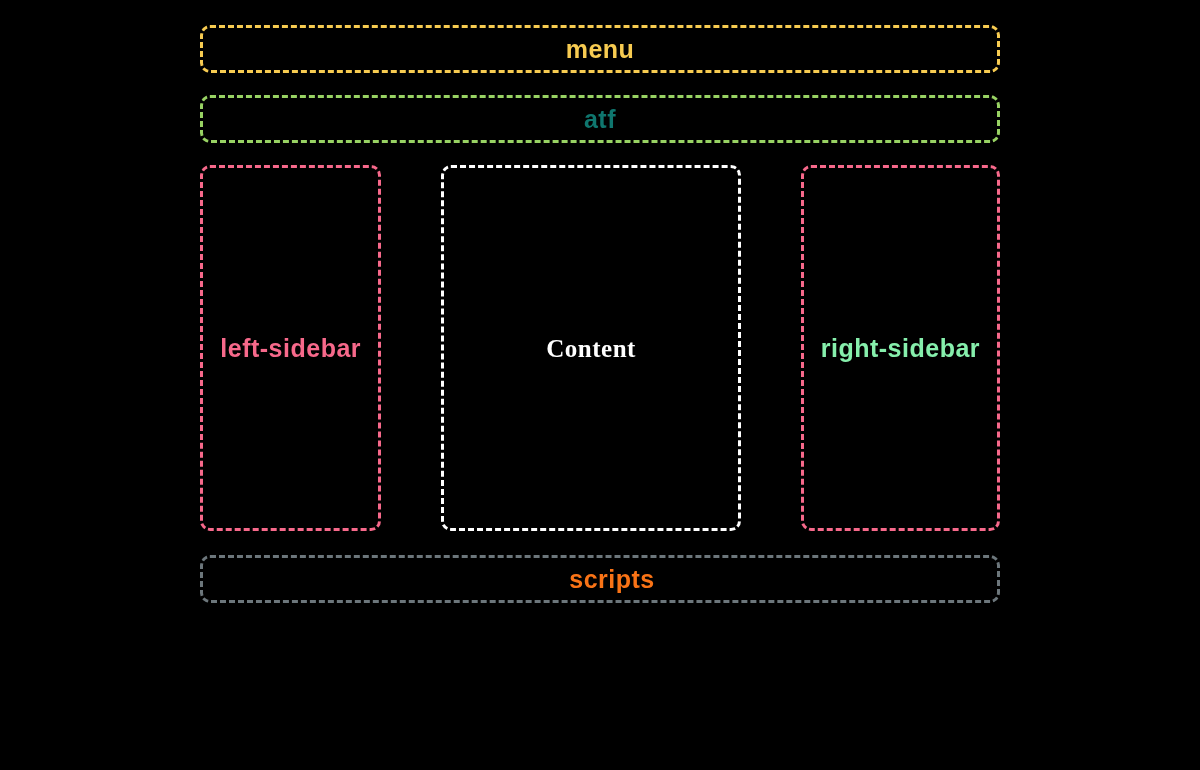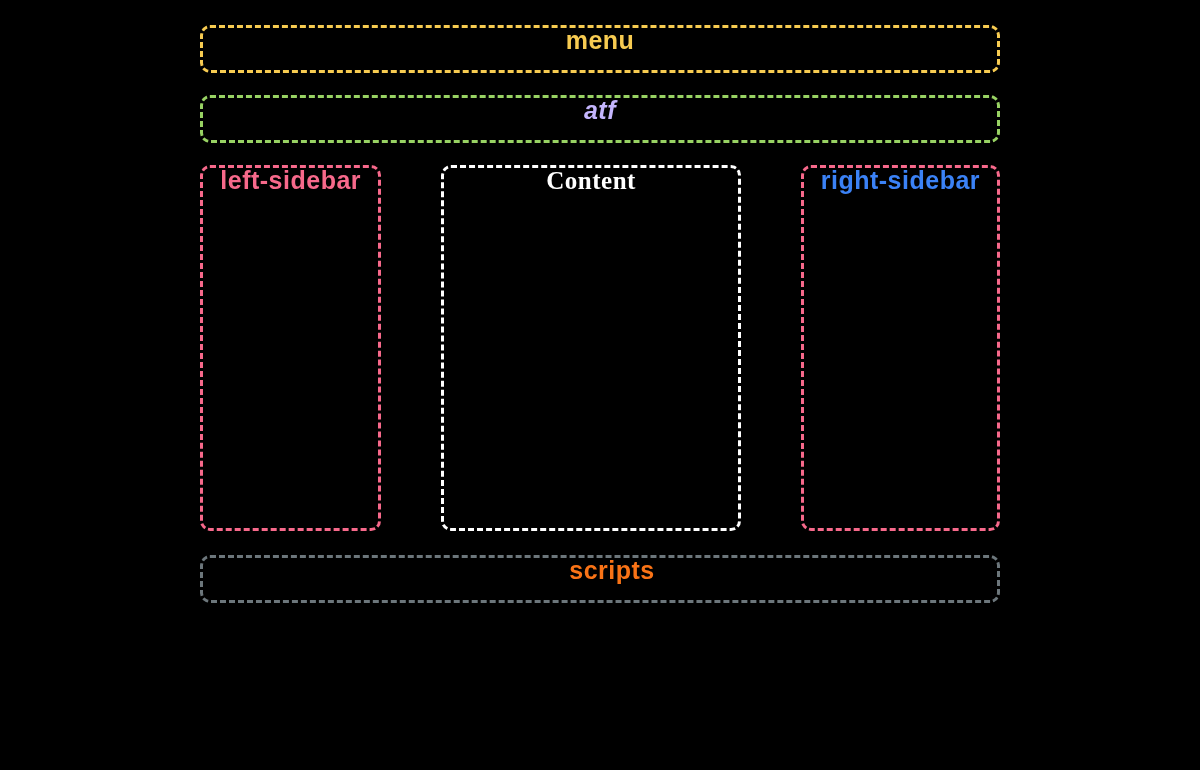--- a/index.html
+++ b/index.html
@@ -19,20 +19,21 @@
     position: absolute;
     left: 200px;
     top: 25px;
     width: 800px;
   }
   .box {
     box-sizing: border-box;
     border: 3px dashed #ffffff;
     border-radius: 10px;
     display: flex;
+    align-items: center;
     justify-content: center;
   }
   .bar { height: 48px; }
   .label {
     font-weight: 700;
     font-size: 25px;
     letter-spacing: 0.5px;
     line-height: 1;
     white-space: nowrap;
   }
@@ -51,32 +52,32 @@
 <body>
 
 <div class="stage">
   <div class="wrap">
 
     <div class="box bar mb22" style="border-color: rgb(247, 203, 81);">
       <span class="label" style="color: rgb(247, 203, 81);">menu</span>
     </div>
 
     <div class="box bar mb22" style="border-color: rgb(152, 210, 99);">
-      <span class="label" style="color: #c4b5fd; font-style: italic;">atf</span>
+      <span class="label" style="color: #0f766e;">atf</span>
     </div>
 
     <div class="mid mb24">
       <div class="box col-left" style="border-color: rgb(247, 105, 139);">
         <span class="label" style="color: rgb(247, 105, 139);">left-sidebar</span>
       </div>
       <div class="box col-center" style="border-color: rgb(255, 255, 255); font-family: Liberation Serif, serif;">
         <span class="label" style="color: rgb(255, 255, 255);">Content</span>
       </div>
       <div class="box col-right" style="border-color: rgb(247, 105, 139);">
-        <span class="label" style="color: #3b82f6;">right-sidebar</span>
+        <span class="label" style="color: #86efac;">right-sidebar</span>
       </div>
     </div>
 
 
 
     <div class="box bar" style="border-color: rgb(108, 118, 123);">
       <span class="label" style="color: #f97316; margin-left: 24px;">scripts</span>
     </div>
 
   </div>

